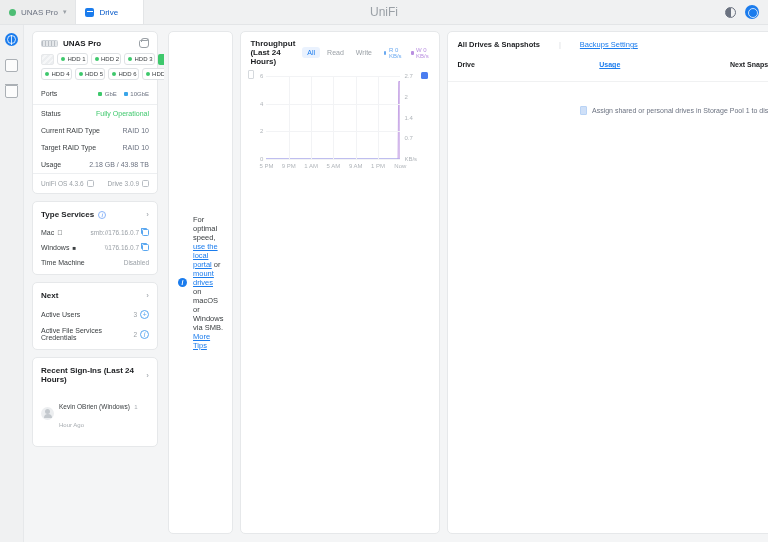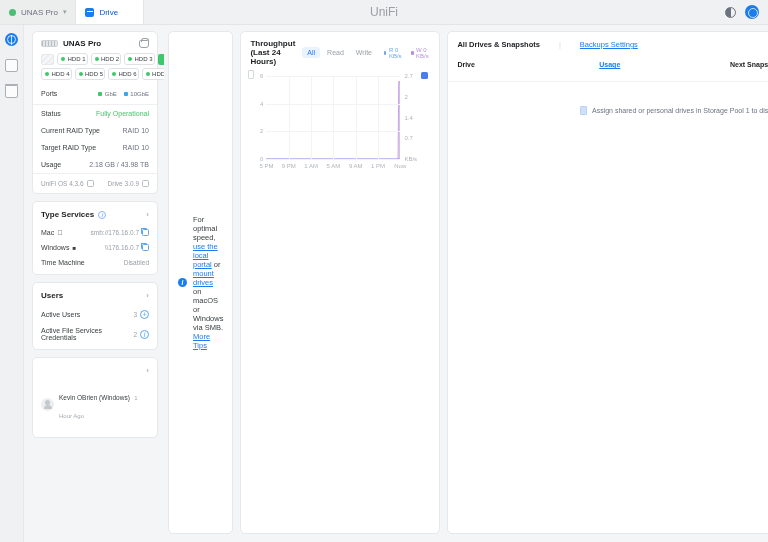--- a/index.html
+++ b/index.html
@@ -476,41 +476,42 @@
           </span>
         </div>
         <div class="row" style="padding-bottom:8px">
           <span class="label">Time Machine</span>
           <span class="val">Disabled</span>
         </div>
       </div>
 
       <div class="card">
         <div class="sec-head">
-          <span>Users</span>
+          <span>Next</span>
           <span class="chev">›</span>
         </div>
         <div class="row">
           <span class="label">Active Users</span>
           <span class="val">
             <em style="font-style:normal">3</em>
             <i class="plus-ico">+</i>
           </span>
         </div>
         <div class="row" style="padding-bottom:8px">
           <span class="label">Active File Services Credentials</span>
           <span class="val">
             <em style="font-style:normal">2</em>
             <i class="i-ico">i</i>
           </span>
         </div>
       </div>
 
       <div class="card">
         <div class="sec-head">
+          <span>Recent Sign-Ins (Last 24 Hours)</span>
           <span class="chev">›</span>
         </div>
         <div class="sign-in">
           <span class="sign-av"></span>
           <span class="sign-txt">
             <span class="n">Kevin OBrien (Windows)</span>
             <span class="t">1 Hour Ago</span>
           </span>
         </div>
         <div class="sign-in">

